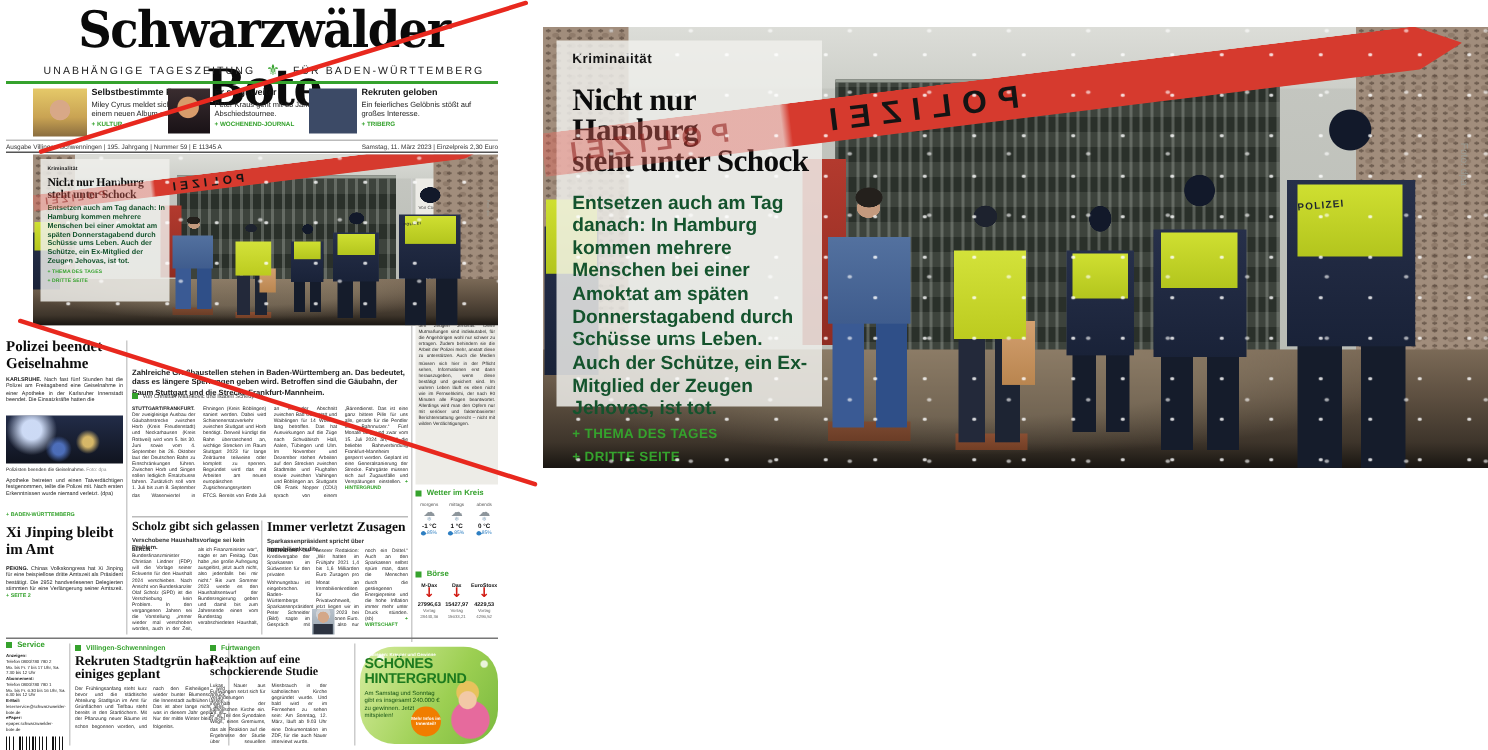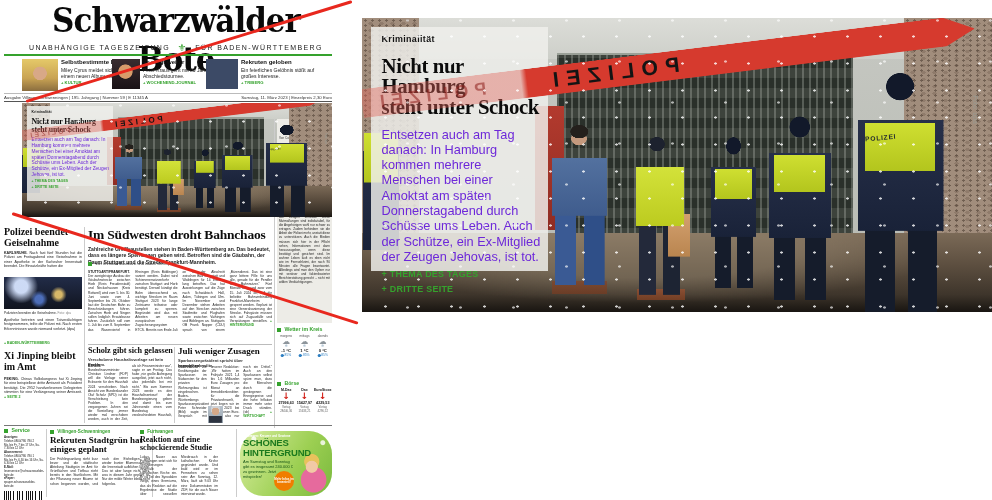--- a/index.html
+++ b/index.html
@@ -89,21 +89,21 @@
   .tape-txt.ghost{left:2%;color:rgba(140,30,25,.55);font-size:2.1em;}
   .ph-snow{position:absolute;inset:0;z-index:7;opacity:.85;pointer-events:none;
      background-image:radial-gradient(rgba(255,255,255,.95) 1px,rgba(0,0,0,0) 1.7px),
                       radial-gradient(rgba(255,255,255,.75) 1px,rgba(0,0,0,0) 1.9px);
      background-size:33px 27px,53px 41px;background-position:7px 5px,19px 23px;}
   .ph-overlay{position:absolute;left:1.5%;top:3%;width:28%;height:83%;z-index:5;
      background:rgba(239,239,236,.84);padding:1.2% 1% 18px 1.6%;box-sizing:border-box;}
   .ov-kicker{font-size:1.05em;font-weight:bold;color:#141414;letter-spacing:.04em;}
   .ov-headline{font-family:"Liberation Serif","DejaVu Serif",serif;font-weight:bold;font-size:2.45em;
      line-height:.98;color:#0b0b0b;margin:.55em 0 0 0;letter-spacing:-.02em;}
-  .ov-body{font-size:1.5em;line-height:1.2;color:#6d28d9;font-weight:normal;margin:.75em 0 0 0;}
+  .ov-body{font-size:1.5em;line-height:1.2;color:#14532d;font-weight:bold;margin:.75em 0 0 0;}
   .ov-link{font-size:1.05em;font-weight:bold;color:#35a22d;margin-top:.55em;letter-spacing:.03em;}
   .ph-credit{position:absolute;right:.3%;top:30%;z-index:8;font-size:.8em;color:#9a9a92;
      transform:rotate(90deg);transform-origin:center;white-space:nowrap;}
   
   .col-rule{background:#ccc;width:1px;}
   .small-body{font-size:3.6px;line-height:1.25;color:#1c1c1c;}
   .tiny-body{font-size:3.3px;line-height:1.25;color:#1c1c1c;}
   .city{font-weight:bold;}
   .deck{font-size:4px;font-weight:bold;color:#333;}
   .byline{font-size:4px;color:#333;}
@@ -273,21 +273,20 @@
       <div class="svc-line b">E-Mail:</div>
       <div class="svc-line">leserservice@schwarzwaelder-bote.de</div>
       <div class="svc-line b">ePaper:</div>
       <div class="svc-line">epaper.schwarzwaelder-bote.de</div>
       <div class="barcode" style="width:38px;height:9px;margin-top:2px;"></div>
 
     </div>
 
     <div class="abs col-rule" style="left:84px;top:227px;height:196px;"></div>
 
-    <div class="abs hl" style="left:88px;top:228px;width:184px;font-size:13.5px;letter-spacing:-.2px;white-space:nowrap;">Im Südwesten droht Bahnchaos</div>
     <div class="abs" style="left:88px;top:246px;width:184px;font-size:5.1px;font-weight:bold;color:#222;line-height:1.25;">Zahlreiche Großbaustellen stehen in Baden-Württemberg an. Das bedeutet, dass es längere Sperrungen geben wird. Betroffen sind die Gäubahn, der Raum Stuttgart und die Strecke Frankfurt-Mannheim.</div>
     <div class="abs byline" style="left:88px;top:262px;width:184px;font-size:3.8px;">
       <span class="gsq"></span>
       <span>Von Christian Milankovic und Isabell Scheuplein</span>
     </div>
     <div class="abs tiny-body just" style="left:88px;top:270px;width:184px;height:71px;column-count:4;column-gap:5px;overflow:hidden;">
       <span class="city">STUTTGART/FRANKFURT.</span>
       <span>Der zweigleisige Ausbau der Gäubahnstrecke zwischen Horb (Kreis Freudenstadt) und Neckarhausen (Kreis Rottweil) wird vom 5. bis 30. Juni sowie vom 4. September bis 26. Oktober laut der Deutschen Bahn zu Einschränkungen führen. Zwischen Horb und Singen sollen lediglich Ersatzbusse fahren. Zusätzlich soll vom 1. Juli bis zum 8. September das Wasenviertel in Ehningen (Kreis Böblingen) saniert werden. Dabei wird Schienenersatzverkehr zwischen Stuttgart und Horb benötigt. Derweil kündigt die Bahn überraschend an, wichtige Strecken im Raum Stuttgart 2023 für lange Zeiträume teilweise oder komplett zu sperren. Begründet wird das mit Arbeiten am neuen europäischen Zugsicherungssystem ETCS. Bereits von Ende Juli an ist der Abschnitt zwischen Bad Cannstatt und Waiblingen für 14 Wochen lang betroffen. Das hat Auswirkungen auf die Züge nach Schwäbisch Hall, Aalen, Tübingen und Ulm. Im November und Dezember stehen Arbeiten auf den Strecken zwischen Stadtmitte und Flughafen sowie zwischen Vaihingen und Böblingen an. Stuttgarts OB Frank Nopper (CDU) sprach von einem „Bärendienst. Das ist eine ganz bittere Pille für uns alle, gerade für die Pendler und Bahnnutzer.“ Fünf Monate lang, und zwar vom 15. Juli 2024 an, soll die beliebte Bahnverbindung Frankfurt-Mannheim gesperrt werden. Geplant ist eine Generalsanierung der Strecke. Fahrgäste müssen sich auf Zugausfälle und Verspätungen einstellen.</span>
       <span class="glink">+ HINTERGRUND</span>
     </div>
@@ -298,21 +297,21 @@
     <div class="abs deck" style="left:88px;top:357px;width:84px;">Verschobene Haushaltsvorlage sei kein Problem.</div>
     <div class="abs tiny-body just" style="left:88px;top:364px;width:84px;height:60px;column-count:2;column-gap:4px;overflow:hidden;">
       <span class="city">BERLIN.</span>
       <span>Bundesfinanzminister Christian Lindner (FDP) will die Vorlage seiner Eckwerte für den Haushalt 2024 verschieben. Nach Ansicht von Bundeskanzler Olaf Scholz (SPD) ist die Verschiebung kein Problem. In den vergangenen Jahren sei die Vorstellung „immer wieder mal verschoben worden, auch in der Zeit, als ich Finanzminister war“, sagte er am Freitag. Das habe „nie große Aufregung ausgelöst, jetzt auch nicht, also jedenfalls bei mir nicht.“ Bis zum Sommer 2023 werde es den Haushaltsentwurf der Bundesregierung geben und damit bis zum Jahresende einen vom Bundestag verabschiedeten Haushalt, versprach der Bundeskanzler. (dpa)</span>
       
       
     </div>
 
     <div class="abs col-rule" style="left:174px;top:347px;height:76px;"></div>
 
-    <div class="abs hl" style="left:178px;top:347px;width:94px;font-size:9px;white-space:nowrap;">Juli weniger Zusagen</div>
+    <div class="abs hl" style="left:178px;top:347px;width:94px;font-size:9px;white-space:nowrap;">Immer verletzt Zusagen</div>
     <div class="abs deck" style="left:178px;top:358px;width:94px;">Sparkassenpräsident spricht über Immobilienkredite.</div>
     <div class="abs tiny-body just" style="left:178px;top:365px;width:94px;height:58px;column-count:3;column-gap:4px;overflow:hidden;">
       <span class="city">OBERNDORF.</span>
       <span>Die Kreditvergabe der Sparkassen im Südwesten für den privaten Wohnungsbau ist eingebrochen. Baden-Württembergs Sparkassenpräsident Peter Schneider (Bild) sagte im Gespräch mit unserer Redaktion: „Wir hatten im Frühjahr 2021 1,4 bis 1,6 Milliarden Euro Zusagen pro Monat an Immobilienkrediten für die Privatwohnwelt, jetzt liegen wir im Januar 2023 bei 457 Millionen Euro. Es ist also nur noch ein Drittel.“ Auch an den Sparkassen selbst spüre man, dass die Menschen durch die gestiegenen Energiepreise und die hohe Inflation immer mehr unter Druck stünden. (sb)</span>
       <span class="glink">+ WIRTSCHAFT</span>
     </div>
     <div class="abs" style="left:208px;top:406px;width:15px;height:17px;background:
          radial-gradient(circle at 50% 32%,#d4a889 26%,rgba(0,0,0,0) 28%),
          radial-gradient(circle at 50% 20%,#cfd2d6 30%,rgba(0,0,0,0) 32%),
          linear-gradient(#2c3340 0 0) no-repeat 50% 100%/86% 40%,

